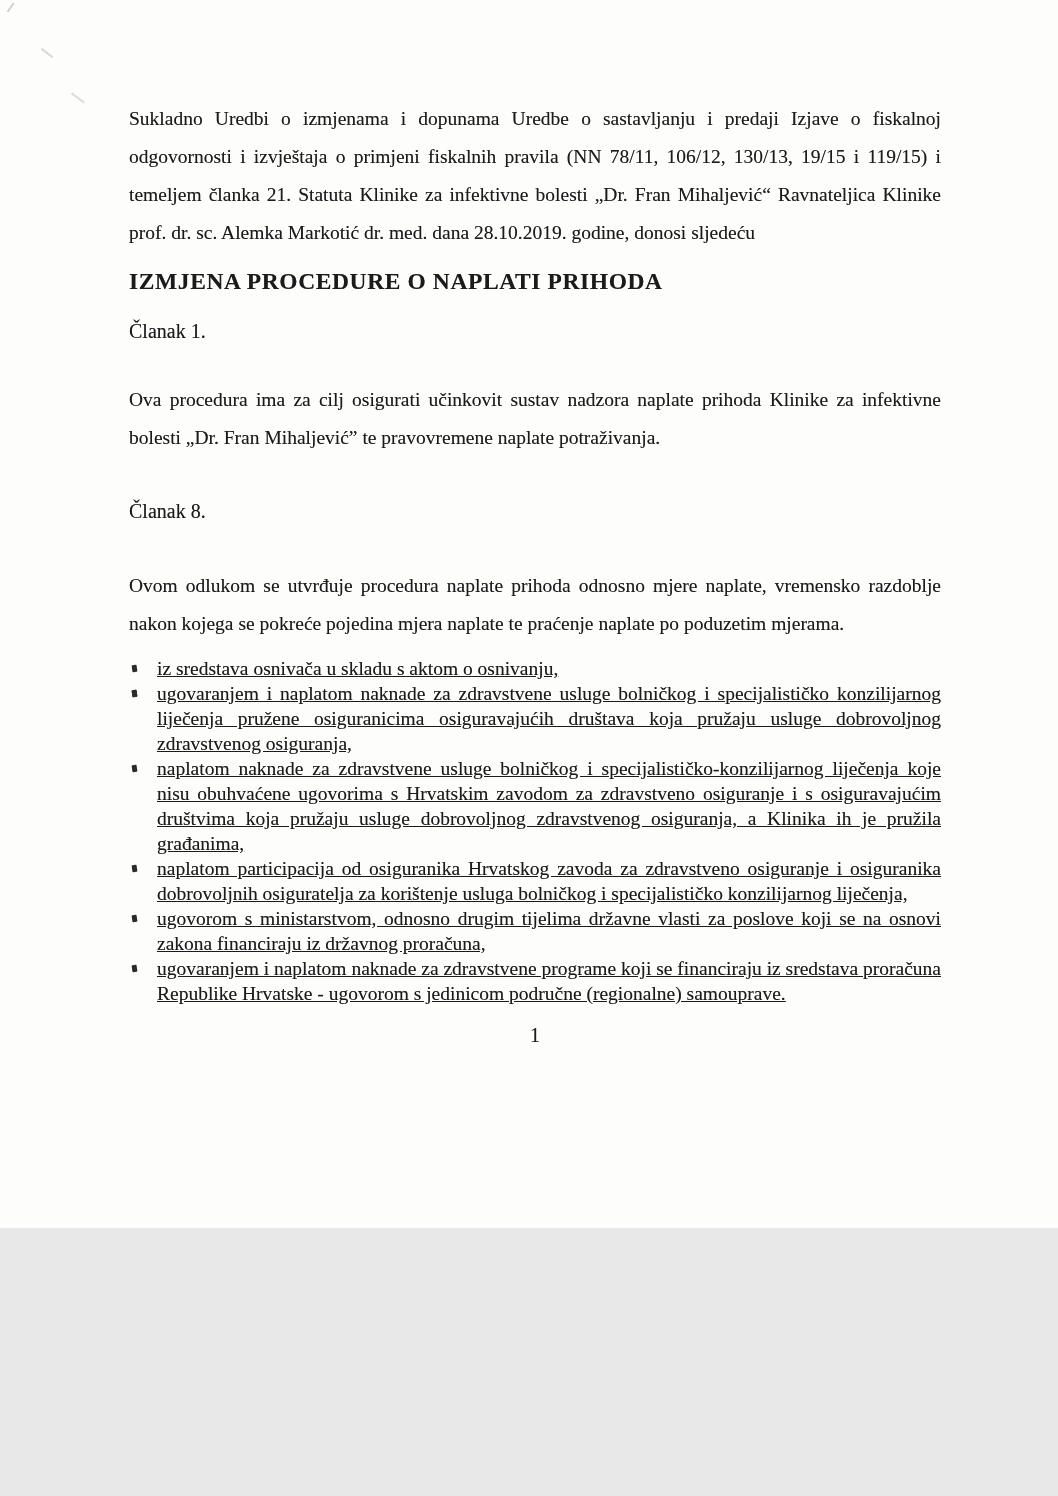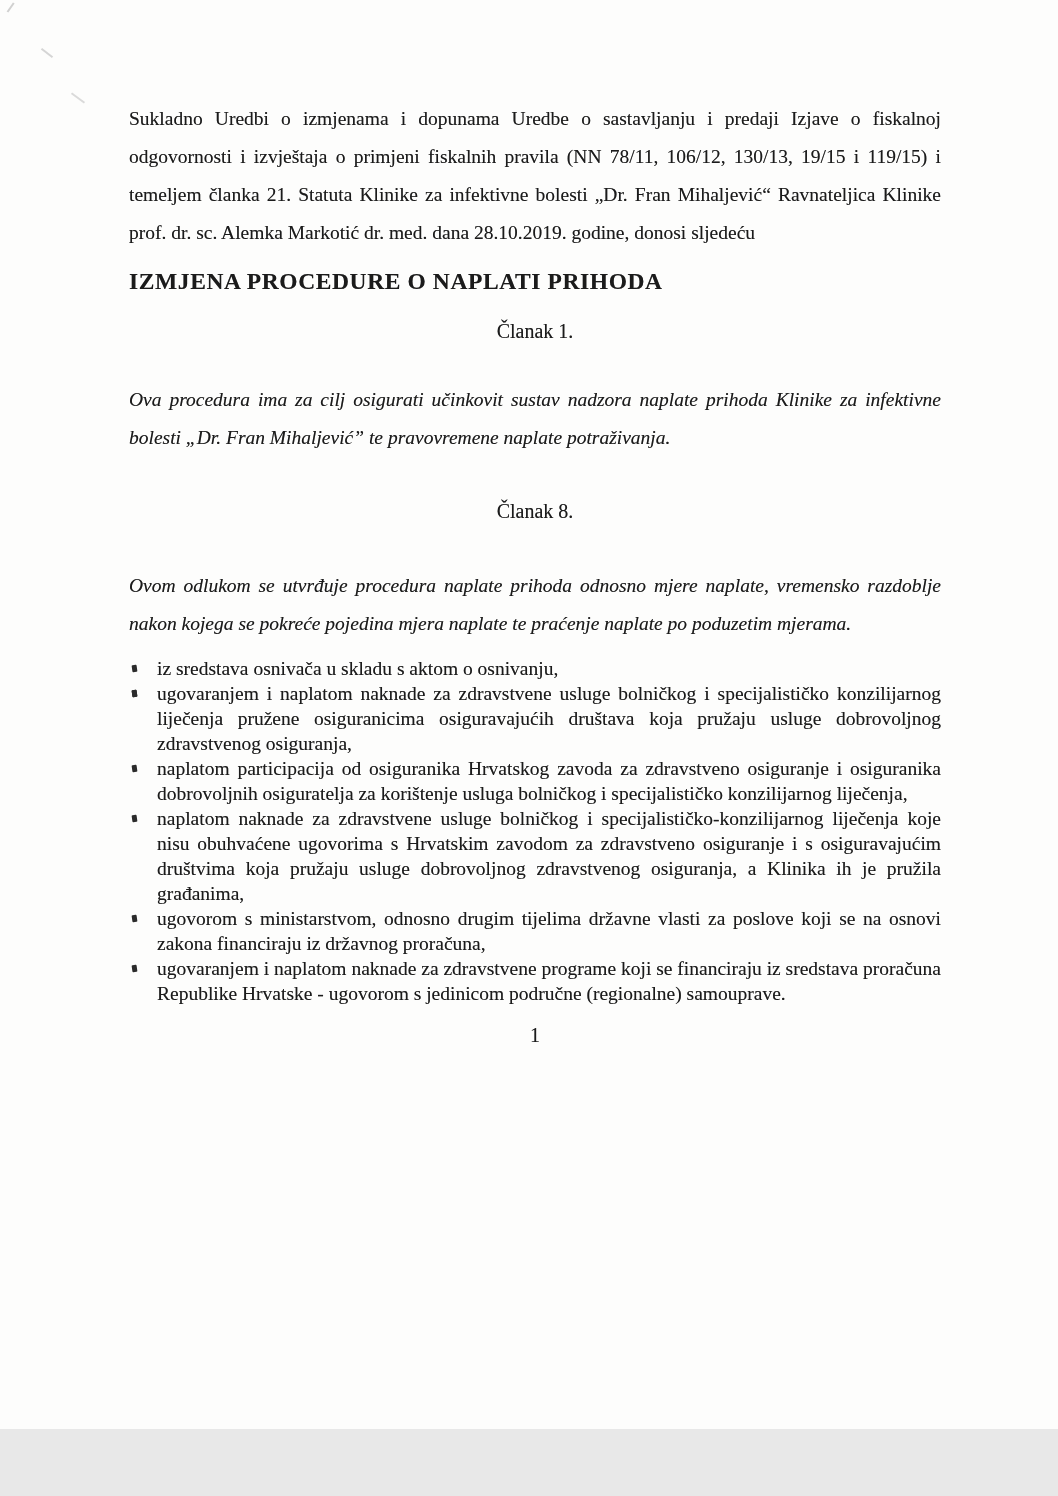--- a/index.html
+++ b/index.html
@@ -1,18 +1,18 @@
 <!DOCTYPE html>
 <html lang="hr"><head>
 <meta charset="utf-8">
 <style>
   html, body { margin:0; padding:0; background:#e8e8e8; }
   .page {
     position:relative;
-    width:1058px; height:1429px;
+    width:1058px; height:1228px;
     margin:0 auto;
     background:#fdfdfc;
     font-family:"Liberation Serif", "DejaVu Serif", serif;
     color:#1b1b1b;
     overflow:hidden;
   }
   .content {
     position:absolute; left:129px; top:0; width:812px;
     text-shadow:0 0 0.6px rgba(25,25,25,0.45);
   }
@@ -24,33 +24,33 @@
   .title {
     margin:14px 0 0 0;
     font-size:23.5px; line-height:31px;
     font-weight:bold; letter-spacing:0.6px;
     text-align:left;
   }
   .article-heading {
     margin:20px 0 0 0;
     font-size:20px; line-height:28px;
     font-weight:normal;
-    text-align:center;
+    text-align:left;
   }
   .article-heading.gap { margin-top:40px; }
   .para {
     margin:36px 0 0 0;
     font-size:19.5px; line-height:38px;
     text-align:justify;
-    font-style:italic;
   }
   .para.gap { margin-top:42px; }
   .bullets {
     margin:13px 0 0 0; padding:0;
     list-style:none;
+    text-decoration:underline;
   }
   .bullets li {
     position:relative;
     padding-left:28px;
     font-size:19.5px; line-height:25px;
     text-align:justify;
   }
   .bullet-marker {
     position:absolute; left:3px; top:9px;
     width:5px; height:7px;
@@ -112,25 +112,25 @@
       </li>
       <li>
         <span class="bullet-marker"></span>
       </li>
       <li>
         <span class="bullet-marker"></span>
         <span>ugovaranjem i naplatom naknade za zdravstvene usluge bolničkog i specijalističko konzilijarnog liječenja pružene osiguranicima osiguravajućih društava koja pružaju usluge dobrovoljnog zdravstvenog osiguranja,</span>
       </li>
       <li>
         <span class="bullet-marker"></span>
-        <span>naplatom participacija od osiguranika Hrvatskog zavoda za zdravstveno osiguranje i osiguranika dobrovoljnih osiguratelja za korištenje usluga bolničkog i specijalističko konzilijarnog liječenja,</span>
+        <span>naplatom naknade za zdravstvene usluge bolničkog i specijalističko-konzilijarnog liječenja koje nisu obuhvaćene ugovorima s Hrvatskim zavodom za zdravstveno osiguranje i s osiguravajućim društvima koja pružaju usluge dobrovoljnog zdravstvenog osiguranja, a Klinika ih je pružila građanima,</span>
       </li>
       <li>
         <span class="bullet-marker"></span>
-        <span>naplatom naknade za zdravstvene usluge bolničkog i specijalističko-konzilijarnog liječenja koje nisu obuhvaćene ugovorima s Hrvatskim zavodom za zdravstveno osiguranje i s osiguravajućim društvima koja pružaju usluge dobrovoljnog zdravstvenog osiguranja, a Klinika ih je pružila građanima,</span>
+        <span>naplatom participacija od osiguranika Hrvatskog zavoda za zdravstveno osiguranje i osiguranika dobrovoljnih osiguratelja za korištenje usluga bolničkog i specijalističko konzilijarnog liječenja,</span>
       </li>
       <li>
         <span class="bullet-marker"></span>
         <span>ugovorom s ministarstvom, odnosno drugim tijelima državne vlasti za poslove koji se na osnovi zakona financiraju iz državnog proračuna,</span>
       </li>
       <li>
         <span class="bullet-marker"></span>
         <span>ugovaranjem i naplatom naknade za zdravstvene programe koji se financiraju iz sredstava proračuna Republike Hrvatske - ugovorom s jedinicom područne (regionalne) samouprave.</span>
       </li>
     </ul>

